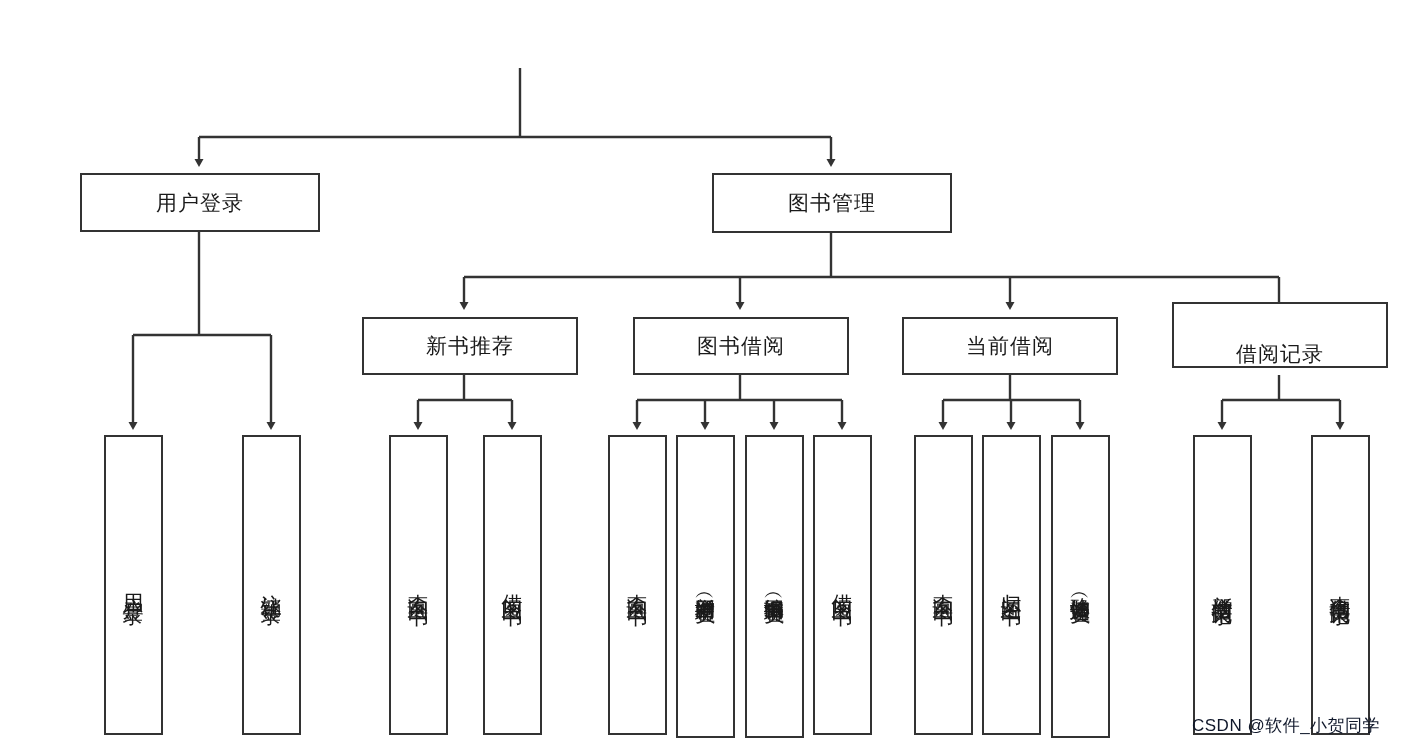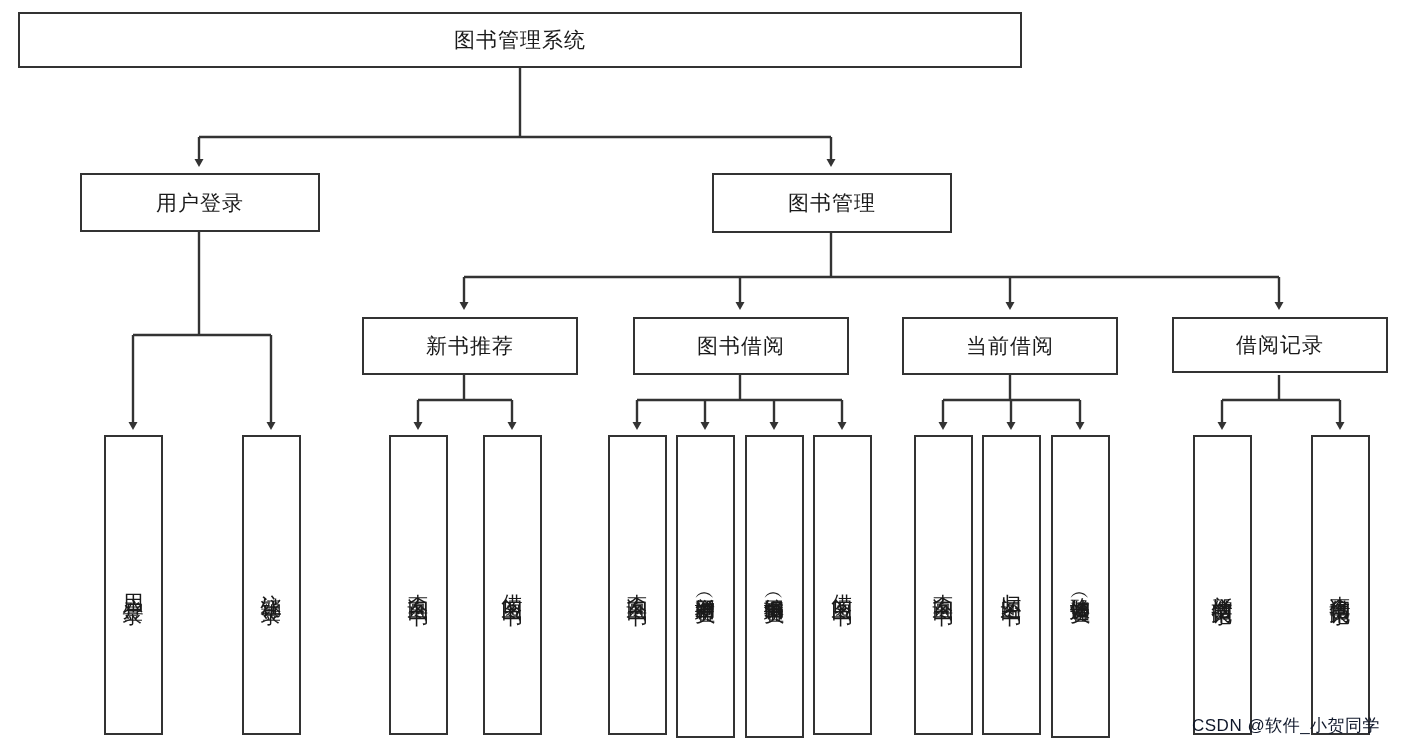--- a/index.html
+++ b/index.html
@@ -115,41 +115,38 @@
       <path d="M1011,400 L1011,426" marker-end="url(#arrow)"></path>
       <path d="M1080,400 L1080,426" marker-end="url(#arrow)"></path>
 
       <path d="M1279,375 L1279,400"></path>
       <path d="M1222,400 L1340,400"></path>
       <path d="M1222,400 L1222,426" marker-end="url(#arrow)"></path>
       <path d="M1340,400 L1340,426" marker-end="url(#arrow)"></path>
     </g>
   </svg>
 
-  <div class="node node-root" style="left:18px; top:12px; width:1004px; height:56px;">
-    <span>图书管理系统</span>
-  </div>
 
   <div class="node node-h" style="left:80px; top:173px; width:240px; height:59px;">
     <span>用户登录</span>
   </div>
   <div class="node node-h" style="left:712px; top:173px; width:240px; height:60px;">
     <span>图书管理</span>
   </div>
 
   <div class="node node-h" style="left:362px; top:317px; width:216px; height:58px;align-items:center;">
     <span>新书推荐</span>
   </div>
   <div class="node node-h" style="left:902px; top:317px; width:216px; height:58px;">
     <span>当前借阅</span>
   </div>
   <div class="node node-h" style="left:633px; top:317px; width:216px; height:58px;">
     <span>图书借阅</span>
   </div>
-  <div class="node node-h" style="left:1172px; top:317px; width:216px; height:56px;">
+  <div class="node node-h" style="left:1172px; top:302px; width:216px; height:66px;align-items:flex-end;">
     <span>借阅记录</span>
   </div>
 
   <div class="node node-v" style="left:104px; top:435px; width:59px; height:300px;">
     <span>用户登录</span>
   </div>
   <div class="node node-v" style="left:242px; top:435px; width:59px; height:300px;">
     <span>注销登录</span>
   </div>
 

